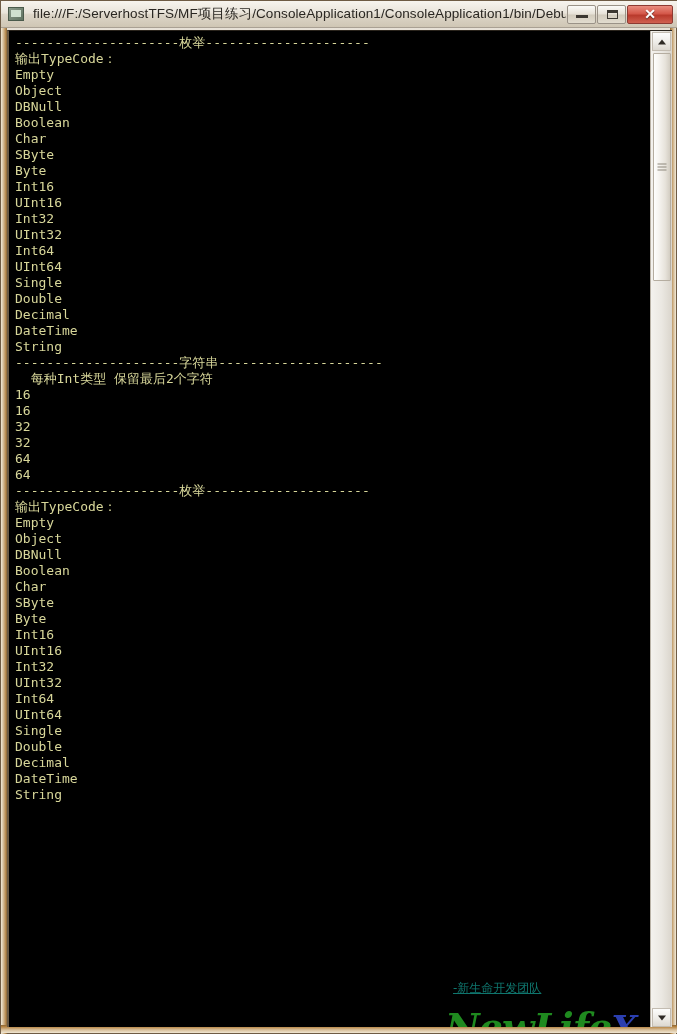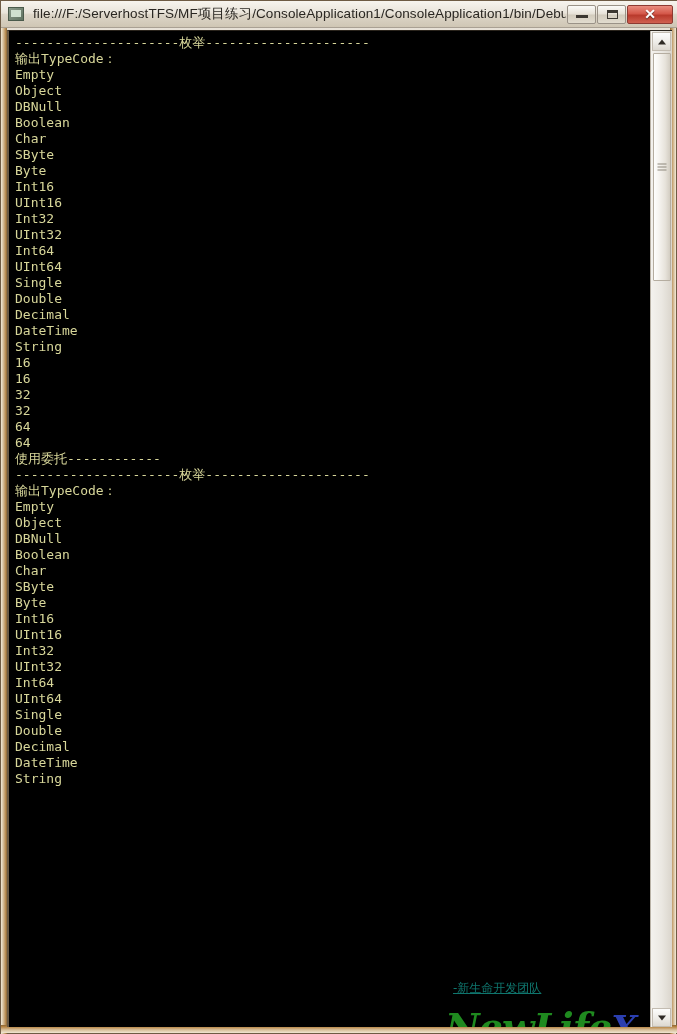--- a/index.html
+++ b/index.html
@@ -281,27 +281,28 @@
         <div class="line">UInt16</div>
         <div class="line">Int32</div>
         <div class="line">UInt32</div>
         <div class="line">Int64</div>
         <div class="line">UInt64</div>
         <div class="line">Single</div>
         <div class="line">Double</div>
         <div class="line">Decimal</div>
         <div class="line">DateTime</div>
         <div class="line">String</div>
+        <div class="line">---------------------字符串---------------------</div>
+        <div class="line">  每种Int类型 保留最后2个字符</div>
         <div class="line">16</div>
         <div class="line">16</div>
         <div class="line">32</div>
         <div class="line">32</div>
         <div class="line">64</div>
         <div class="line">64</div>
-        <div class="line">使用委托------------</div>
         <div class="line">---------------------枚举---------------------</div>
         <div class="line">输出TypeCode：</div>
         <div class="line">Empty</div>
         <div class="line">Object</div>
         <div class="line">DBNull</div>
         <div class="line">Boolean</div>
         <div class="line">Char</div>
         <div class="line">SByte</div>
         <div class="line">Byte</div>
         <div class="line">Int16</div>

